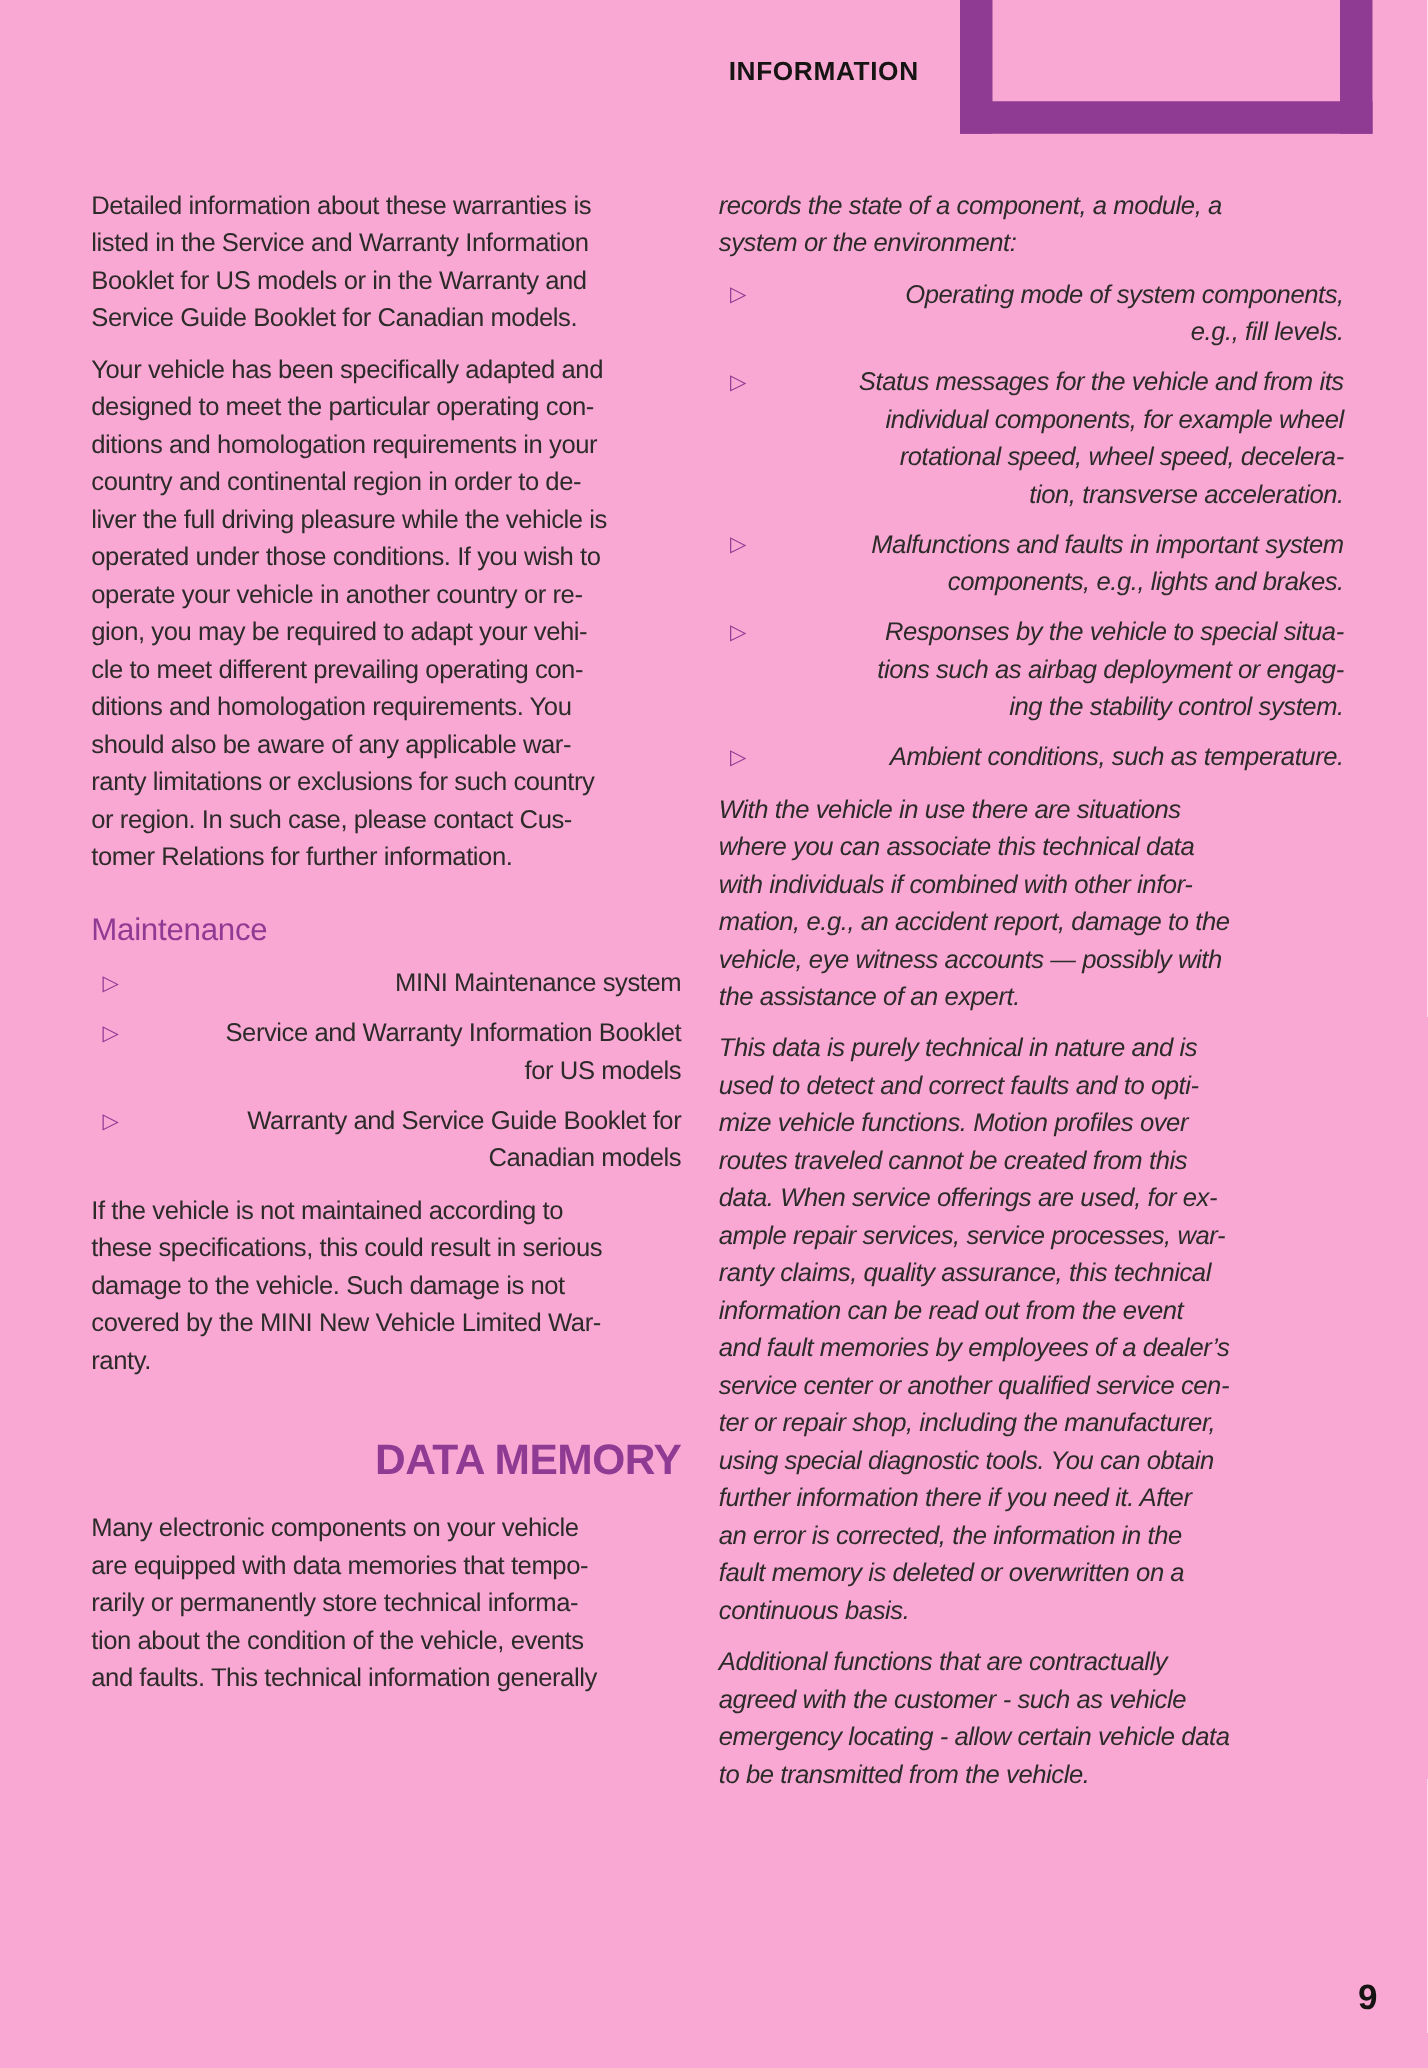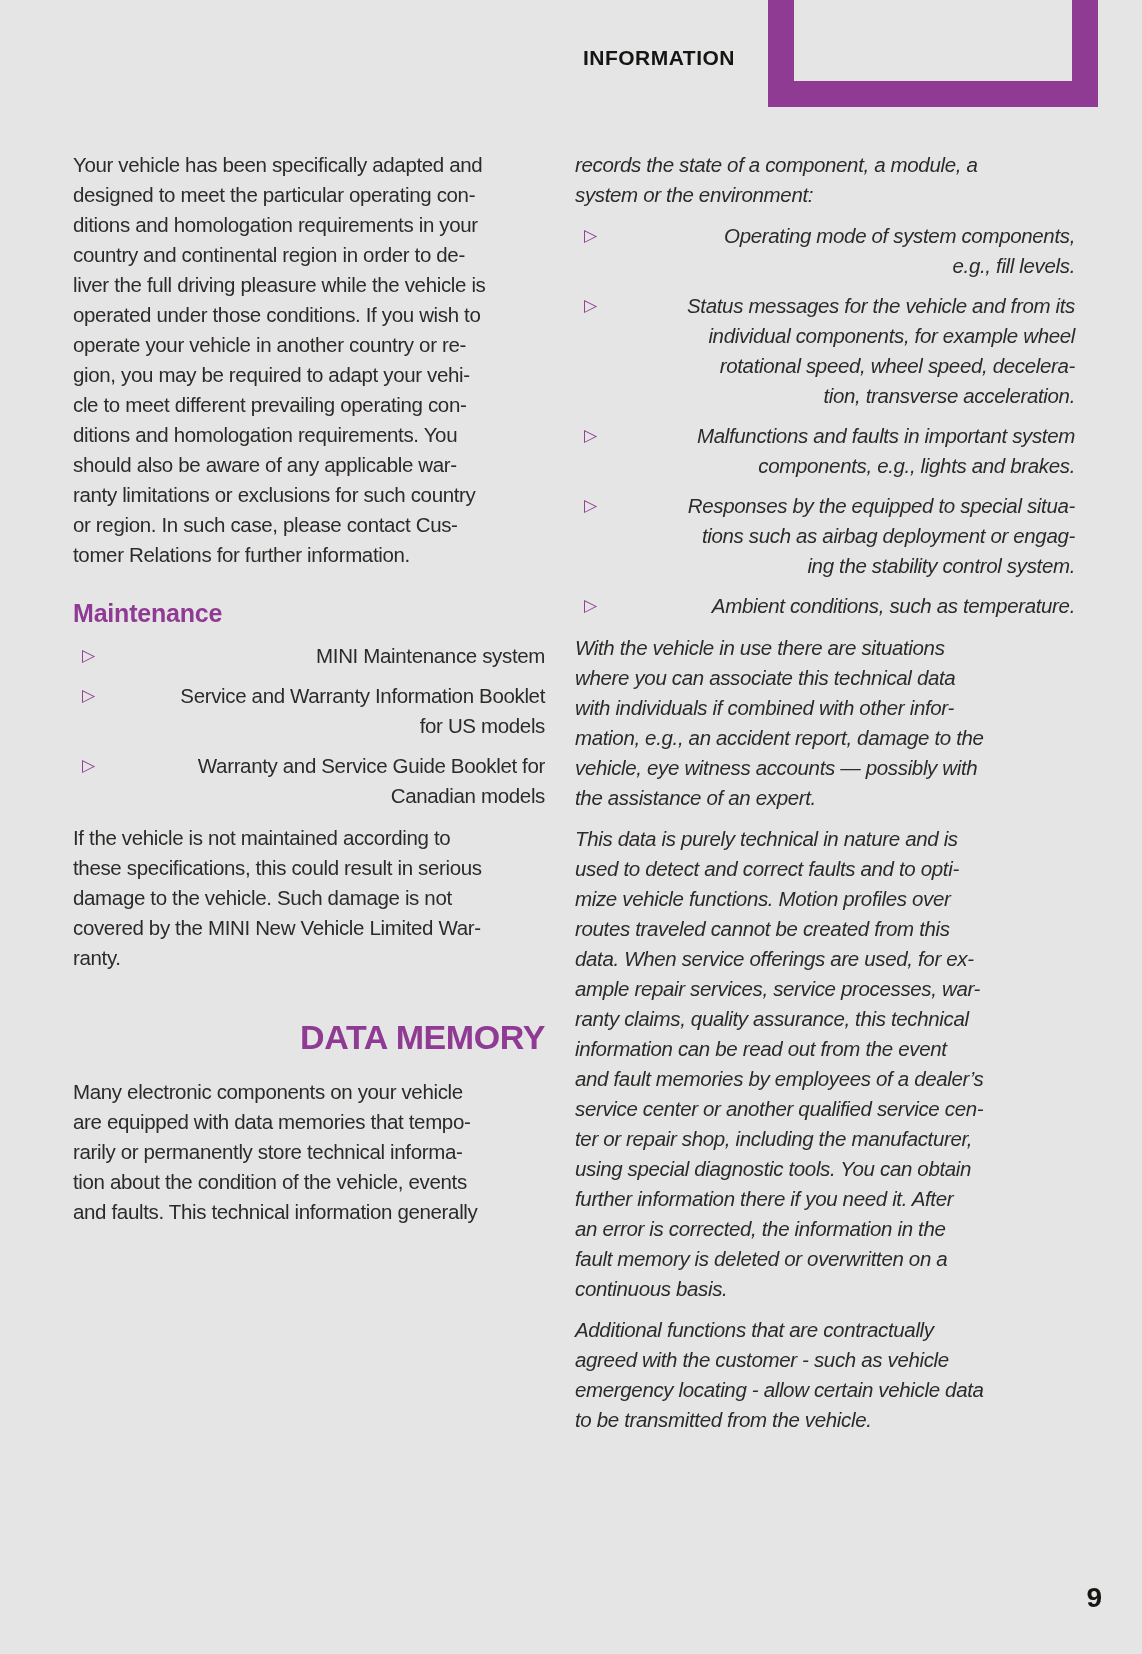--- a/index.html
+++ b/index.html
@@ -1,19 +1,19 @@
 <!DOCTYPE html>
 <html style="--accent: #8f3a93;"><head>
 <meta charset="utf-8">
 <style>
   html,body { margin:0; padding:0; background:#ffffff; }
   .page {
     position:relative;
     width:1142px; height:1654px;
-    background:#e5e5e5;
+    background:#f9a8d4;
     font-family:"Liberation Sans","DejaVu Sans",sans-serif;
     color:#2d2b29;
     overflow:hidden;
   }
   
   .info-label {
     position:absolute; top:46px; right:407px;
     font-size:21px; font-weight:bold; letter-spacing:.5px;
     color:#161514; white-space:nowrap;
   }
@@ -30,21 +30,21 @@
   }
   .col-left  { width:472px; }
   .col-right { width:500px;font-style:italic; }
   p.body {
     margin:0 0 11px 0;
     font-size:20.5px; line-height:30px; letter-spacing:-.35px;
     white-space:pre-line;
   }
   .subheading {
     margin:28px 0 13px 0;
-    font-size:25px; line-height:30px; font-weight:bold;
+    font-size:25px; line-height:30px; font-weight:normal;
     letter-spacing:-.2px; color:var(--accent,#8f3a93);
   }
   .chapter-heading {
     margin:46px 0 22px 0;
     font-size:34px; line-height:36px; font-weight:bold;
     letter-spacing:-.4px; color:var(--accent,#8f3a93);text-align:right;
   }
   ul.bullets { list-style:none; margin:6px 0 12px 0; padding:0; }
   li.bullet-item {
     display:flex; margin:0 0 10px 0;
@@ -64,20 +64,24 @@
 <body>
 
 <div class="page">
 
   <span class="info-label">INFORMATION</span>
   <div class="corner-bracket"></div>
 
   <div class="columns">
 
     <div class="col-left">
+      <p class="body">Detailed information about these warranties is
+listed in the Service and Warranty Information
+Booklet for US models or in the Warranty and
+Service Guide Booklet for Canadian models.</p>
       <p class="body">Your vehicle has been specifically adapted and
 designed to meet the particular operating con-
 ditions and homologation requirements in your
 country and continental region in order to de-
 liver the full driving pleasure while the vehicle is
 operated under those conditions. If you wish to
 operate your vehicle in another country or re-
 gion, you may be required to adapt your vehi-
 cle to meet different prevailing operating con-
 ditions and homologation requirements. You
@@ -136,21 +140,21 @@
 rotational speed, wheel speed, decelera-
 tion, transverse acceleration.</span>
         </li>
         <li class="bullet-item">
           <span class="marker">▷</span>
           <span class="bullet-text">Malfunctions and faults in important system
 components, e.g., lights and brakes.</span>
         </li>
         <li class="bullet-item">
           <span class="marker">▷</span>
-          <span class="bullet-text">Responses by the equipped to special situa-
+          <span class="bullet-text">Responses by the vehicle to special situa-
 tions such as airbag deployment or engag-
 ing the stability control system.</span>
         </li>
         <li class="bullet-item">
           <span class="marker">▷</span>
           <span class="bullet-text">Ambient conditions, such as temperature.</span>
         </li>
       </ul>
 
       <p class="body">With the vehicle in use there are situations

